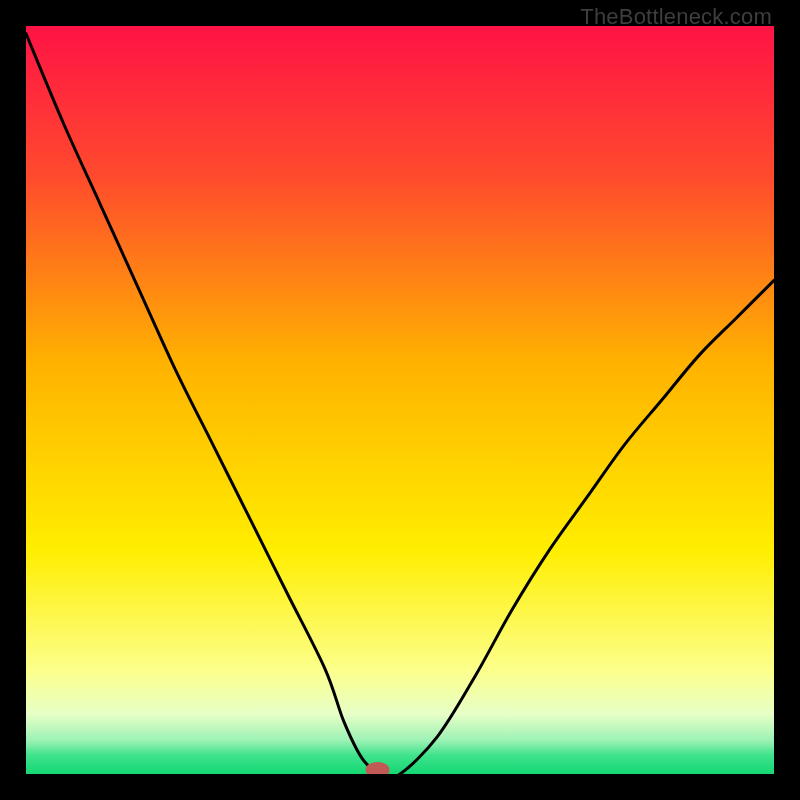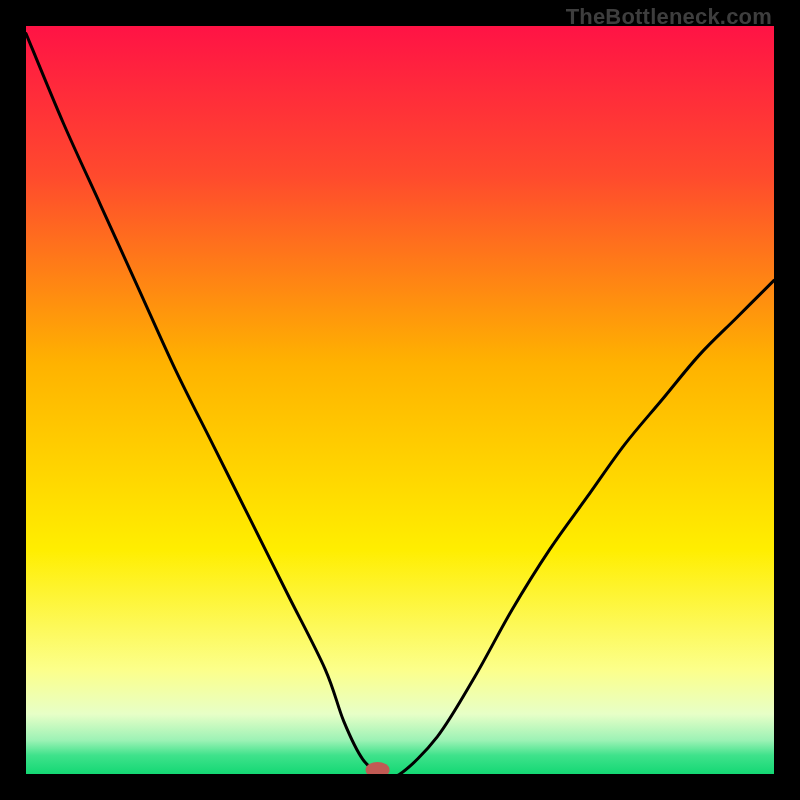--- a/index.html
+++ b/index.html
@@ -26,21 +26,21 @@
     left: 26px;
     width: 748px;
     height: 748px;
   }
   .watermark {
     position: absolute;
     top: 4px;
     right: 28px;
     color: #3e3e3e;
     font-size: 22px;
-    font-weight: 700;
+    font-weight: 400;
     letter-spacing: 0.2px;
     user-select: none;
   }
   svg { display: block; }
 </style>
 </head>
 <body>
 
 <div class="frame"></div>
 

